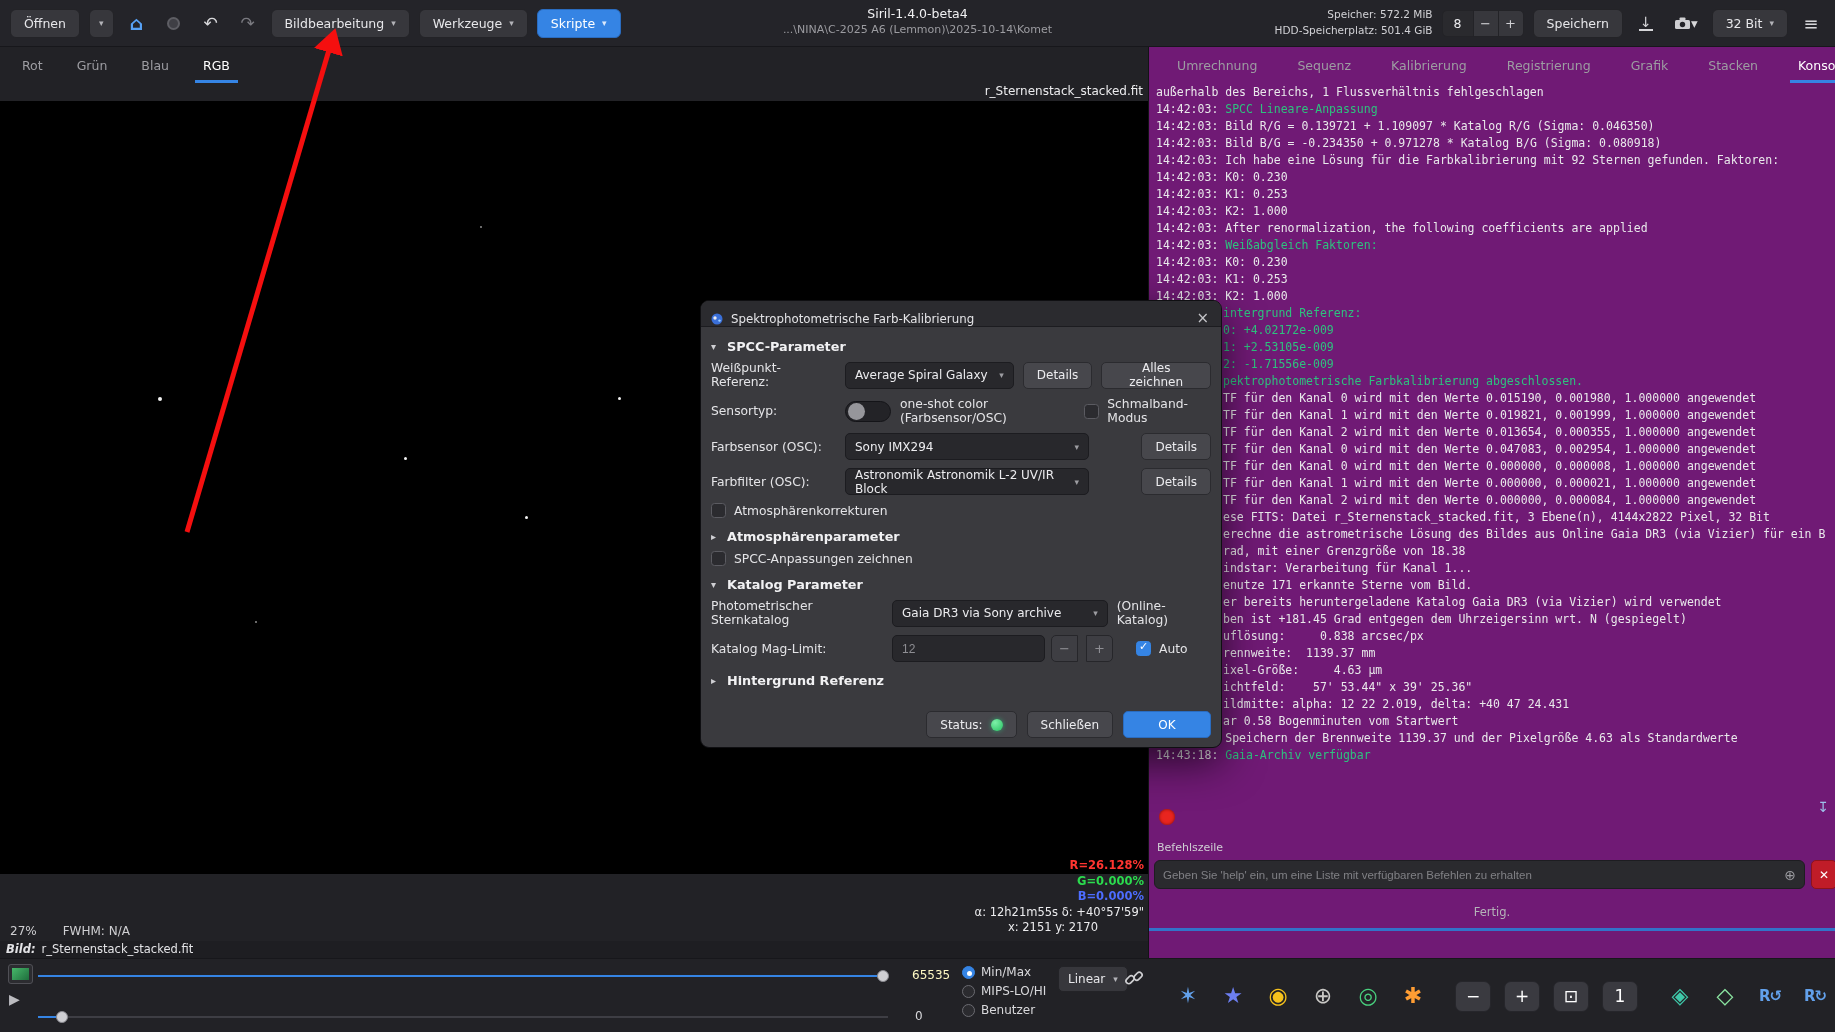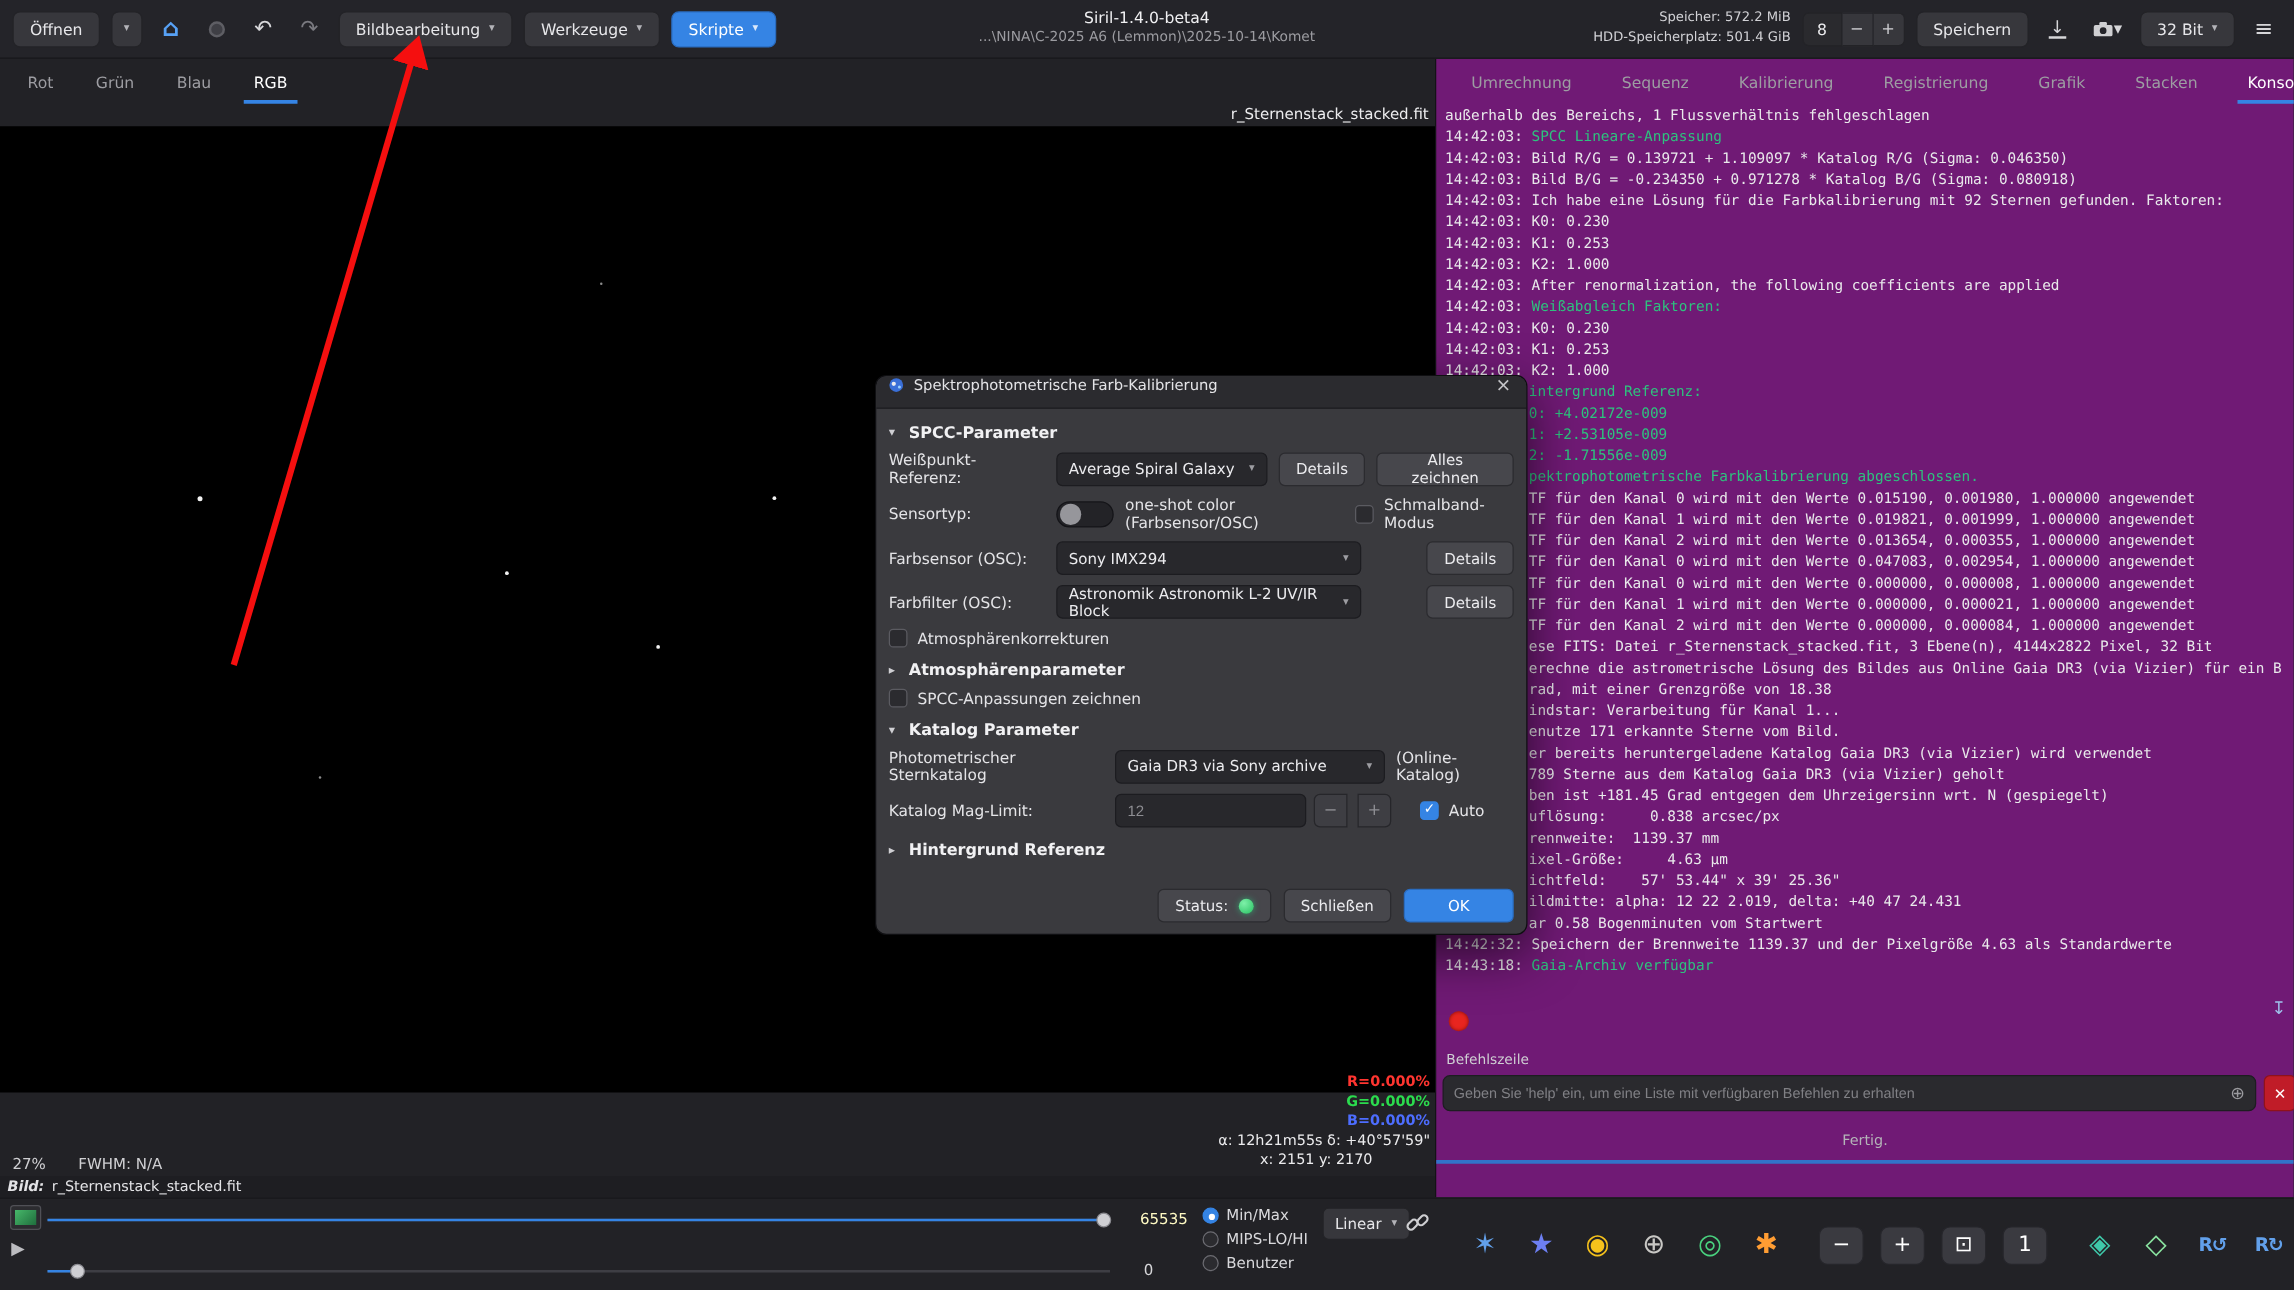--- a/index.html
+++ b/index.html
@@ -128,21 +128,21 @@
   .tool-icon.rr { font-size: 15px; font-weight: bold; letter-spacing: -1px; }
 
   
   .arrow-overlay { position: absolute; left: 150px; top: 20px; z-index: 60; pointer-events: none; }
 
   
   .dialog { position: absolute; left: 700px; top: 300px; width: 522px; height: 448px; background: #3a3a3e;
     border: 1px solid #0f0f12; border-radius: 9px; box-shadow: 0 14px 42px rgba(0,0,0,.65);
     z-index: 100; overflow: hidden; }
   .dlg-titlebar { height: 26px; background: #2b2b2f; border-bottom: 1px solid #1c1c20; display: flex;
-    align-items: flex-start; padding: 0 9px; gap: 7px; }
+    align-items: flex-end; padding: 0 9px; gap: 7px; }
   .dlg-title { font-size: 11.8px; color: #e4e4e7; flex: 1; }
   .dlg-close { color: #c4c4c8; font-size: 15px; line-height: 1; padding: 0 3px; background: none; border: none; }
   .dlg-body { padding: 5px 10px 10px; display: flex; flex-direction: column; height: 421px; }
   .sect { display: flex; align-items: center; gap: 7px; font-size: 12.8px; font-weight: bold; color: #f1f1f3;
     margin: 7px 0 3px; }
   .sect .chv { font-size: 10px; color: #cfcfd3; width: 9px; font-weight: normal; }
   .drow { display: flex; align-items: center; margin: 4px 0; gap: 9px; font-size: 12.3px; color: #e4e4e7; }
   .lbl { width: 125px; flex-shrink: 0; }
   .lbl.w170 { width: 172px; }
   .dd { height: 27px; display: flex; align-items: center; gap: 8px; background: #28282c; border: 1px solid #1c1c20;
@@ -258,21 +258,21 @@
         <div class="star" style="left: 404px; top: 356px; width: 3px; height: 3px; opacity: 0.95;"></div>
         <div class="star" style="left: 525px; top: 415px; width: 3px; height: 3px; opacity: 0.95;"></div>
         <div class="star" style="left: 618px; top: 296px; width: 3px; height: 3px; opacity: 0.95;"></div>
         <div class="star" style="left: 700px; top: 420px; width: 2px; height: 2px; opacity: 0.55;"></div>
         <div class="star" style="left: 840px; top: 215px; width: 2px; height: 2px; opacity: 0.55;"></div>
         <div class="star" style="left: 255px; top: 520px; width: 2px; height: 2px; opacity: 0.55;"></div>
         <div class="star" style="left: 950px; top: 495px; width: 2px; height: 2px; opacity: 0.55;"></div>
         <div class="star" style="left: 480px; top: 125px; width: 2px; height: 2px; opacity: 0.55;"></div>
       </div>
     <div class="readouts">
-      <div class="ro-r">R=0.000%</div>
+      <div class="ro-r">R=26.128%</div>
       <div class="ro-g">G=0.000%</div>
       <div class="ro-b">B=0.000%</div>
       <div class="ro-coord">α: 12h21m55s δ: +40°57'59"</div>
       <div class="ro-xy">x: 2151 y: 2170</div>
     </div>
     <div class="zoom-status">
       <span>27%</span>
       <span>FWHM: N/A</span>
     </div>
     <div class="bild-row">
@@ -315,21 +315,20 @@
         <div class="console-line cut"><span class="text">TF für den Kanal 0 wird mit den Werte 0.047083, 0.002954, 1.000000 angewendet</span></div>
         <div class="console-line cut"><span class="text">TF für den Kanal 0 wird mit den Werte 0.000000, 0.000008, 1.000000 angewendet</span></div>
         <div class="console-line cut"><span class="text">TF für den Kanal 1 wird mit den Werte 0.000000, 0.000021, 1.000000 angewendet</span></div>
         <div class="console-line cut"><span class="text">TF für den Kanal 2 wird mit den Werte 0.000000, 0.000084, 1.000000 angewendet</span></div>
         <div class="console-line cut"><span class="text">ese FITS: Datei r_Sternenstack_stacked.fit, 3 Ebene(n), 4144x2822 Pixel, 32 Bit</span></div>
         <div class="console-line cut"><span class="text">erechne die astrometrische Lösung des Bildes aus Online Gaia DR3 (via Vizier) für ein B</span></div>
         <div class="console-line cut"><span class="text">rad, mit einer Grenzgröße von 18.38</span></div>
         <div class="console-line cut"><span class="text">indstar: Verarbeitung für Kanal 1...</span></div>
         <div class="console-line cut"><span class="text">enutze 171 erkannte Sterne vom Bild.</span></div>
         <div class="console-line cut"><span class="text">er bereits heruntergeladene Katalog Gaia DR3 (via Vizier) wird verwendet</span></div>
-        <div class="console-line cut"><span class="text">789 Sterne aus dem Katalog Gaia DR3 (via Vizier) geholt</span></div>
         <div class="console-line cut"><span class="text">ben ist +181.45 Grad entgegen dem Uhrzeigersinn wrt. N (gespiegelt)</span></div>
         <div class="console-line cut"><span class="text">uflösung:     0.838 arcsec/px</span></div>
         <div class="console-line cut"><span class="text">rennweite:  1139.37 mm</span></div>
         <div class="console-line cut"><span class="text">ixel-Größe:     4.63 μm</span></div>
         <div class="console-line cut"><span class="text">ichtfeld:    57' 53.44" x 39' 25.36"</span></div>
         <div class="console-line cut"><span class="text">ildmitte: alpha: 12 22 2.019, delta: +40 47 24.431</span></div>
         <div class="console-line cut"><span class="text">ar 0.58 Bogenminuten vom Startwert</span></div>
         <div class="console-line"><span class="time">14:42:32: </span><span class="text">Speichern der Brennweite 1139.37 und der Pixelgröße 4.63 als Standardwerte</span></div>
         <div class="console-line"><span class="time">14:43:18: </span><span class="text green">Gaia-Archiv verfügbar</span></div>
       </div>

